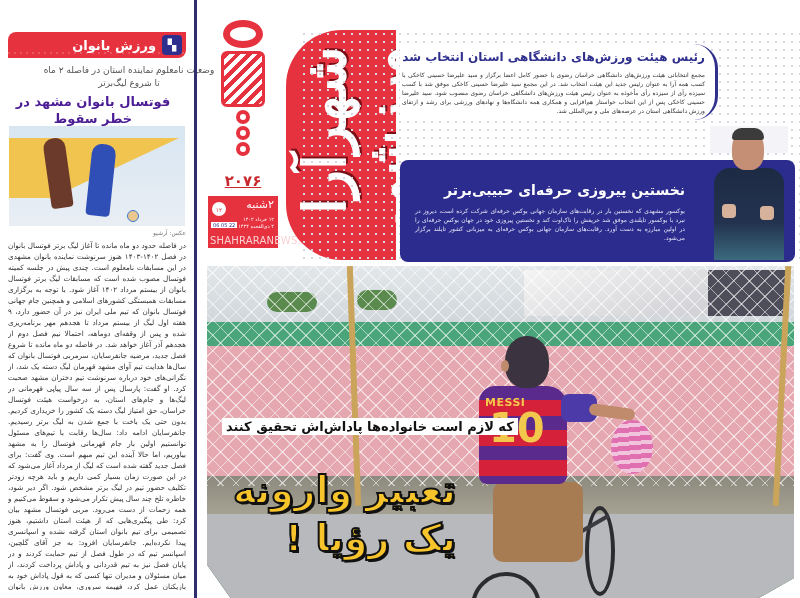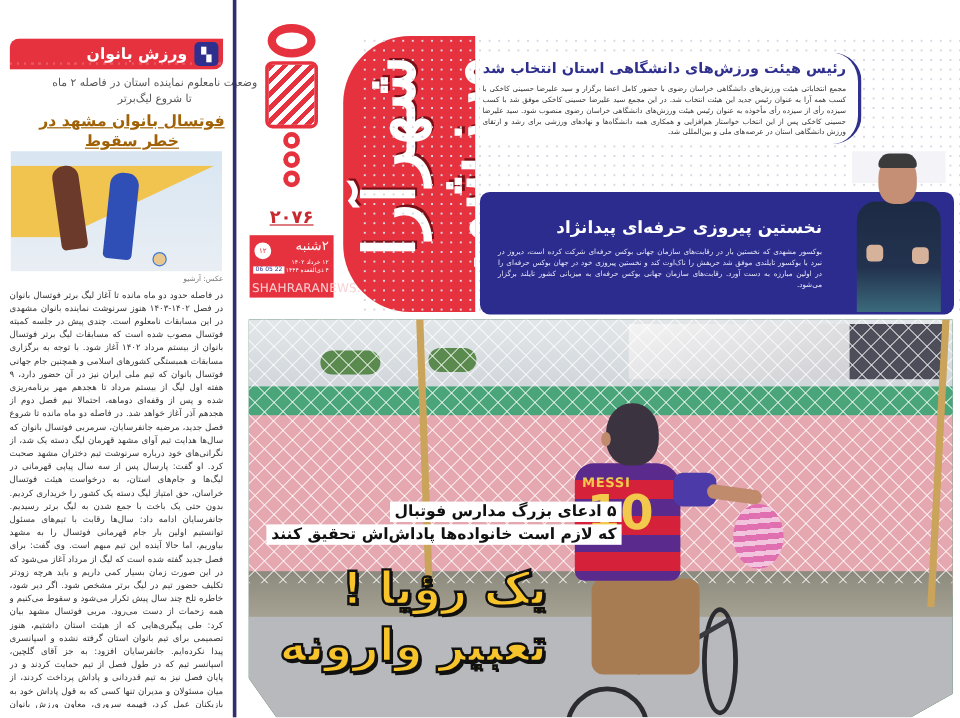--- a/index.html
+++ b/index.html
@@ -15,21 +15,21 @@
     display: flex; align-items: center; justify-content: flex-start; padding-right: 4px;
     background-image: repeating-linear-gradient(90deg, rgba(255,255,255,0.18) 0 2px, transparent 2px 6px);
     background-size: 100% 2px; background-repeat: no-repeat; background-position: 0 20px;
   }
   .section-banner .banner-icon {
     width: 20px; height: 20px; background: #2f2f8e; border-radius: 4px; margin-left: 6px;
     display: flex; align-items: center; justify-content: center; color: #fff; font-size: 11px; font-weight: bold;
   }
   .section-banner .banner-label { color: #fff; font-weight: bold; font-size: 13px; }
   .left-kicker { position: absolute; left: 8px; top: 64px; width: 178px; text-align: center; font-size: 9px; color: #555; line-height: 13px; margin-left: 32px; }
-  .left-title { position: absolute; left: 21px; top: 93px; width: 178px; text-align: center; font-size: 13px; color: #a16207; font-weight: bold; line-height: 17px; text-decoration: underline; }
+  .left-title { position: absolute; left: 4px; top: 93px; width: 178px; text-align: center; font-size: 13px; color: #4c1d95; font-weight: bold; line-height: 17px; }
   .left-photo {
     position: absolute; left: 9px; top: 126px; width: 176px; height: 100px;
     background: linear-gradient(180deg, #d8e6f2 0%, #e9eef4 100%); overflow: hidden;
   }
   .left-photo .court-yellow { position: absolute; left: 0; top: 12px; width: 170px; height: 60px; background: #f1c450; clip-path: polygon(0 0, 100% 0, 25% 100%, 0 100%); }
   .left-photo .player1 { position: absolute; left: 38px; top: 12px; width: 22px; height: 70px; background: #6b3a2a; border-radius: 10px 10px 4px 4px; transform: rotate(-8deg); }
   .left-photo .player2 { position: absolute; left: 80px; top: 18px; width: 24px; height: 72px; background: #2f4fb6; border-radius: 10px 10px 4px 4px; transform: rotate(6deg); }
   .left-photo .ball { position: absolute; left: 118px; top: 84px; width: 12px; height: 12px; background: #e9c78f; border-radius: 50%; border: 1px solid #3b7bd6; }
   .photo-credit { position: absolute; left: 8px; top: 229px; width: 178px; font-size: 6px; color: #777; text-align: right; }
   .left-body {
@@ -199,21 +199,21 @@
 </div>
 
 <div class="dot-bg"></div>
 
 <div class="top-story">
   <div class="headline">رئیس هیئت ورزش‌های دانشگاهی استان انتخاب شد</div>
   <div class="body">مجمع انتخاباتی هیئت ورزش‌های دانشگاهی خراسان رضوی با حضور کامل اعضا برگزار و سید علیرضا حسینی کاخکی با کسب همه آرا به عنوان رئیس جدید این هیئت انتخاب شد. در این مجمع سید علیرضا حسینی کاخکی موفق شد با کسب سیزده رأی از سیزده رأی مأخوذه به عنوان رئیس هیئت ورزش‌های دانشگاهی خراسان رضوی منصوب شود. سید علیرضا حسینی کاخکی پس از این انتخاب خواستار هم‌افزایی و همکاری همه دانشگاه‌ها و نهادهای ورزشی برای رشد و ارتقای ورزش دانشگاهی استان در عرصه‌های ملی و بین‌المللی شد.</div>
 </div>
 
 <div class="boxing-story">
-  <div class="headline">نخستین پیروزی حرفه‌ای پیدا‌نژاد</div>
+  <div class="headline">نخستین پیروزی حرفه‌ای حبیبی‌برتر</div>
   <div class="body">بوکسور مشهدی که نخستین بار در رقابت‌های سازمان جهانی بوکس حرفه‌ای شرکت کرده است، دیروز در نبرد با بوکسور تایلندی موفق شد حریفش را ناک‌اوت کند و نخستین پیروزی خود در جهان بوکس حرفه‌ای را در اولین مبارزه به دست آورد. رقابت‌های سازمان جهانی بوکس حرفه‌ای به میزبانی کشور تایلند برگزار می‌شود.</div>
 </div>
 <div class="boxer-photo">
   <div class="torso"></div>
   <div class="head"></div>
   <div class="hair"></div>
   <div class="fist l"></div>
   <div class="fist r"></div>
 </div>
 
@@ -240,19 +240,18 @@
     <div class="shirt-num">10</div>
     <div class="sleeve"></div>
     <div class="arm"></div>
     <div class="head"></div>
     <div class="ear"></div>
     <div class="bag"></div>
   </div>
 </div>
 
 <div class="sub-headline">
-  <span class="line">۵ ادعای بزرگ مدارس فوتبال</span>
   <span class="line">که لازم است خانواده‌ها پاداش‌اش تحقیق کنند</span>
 </div>
 <div class="main-headline">
+  <div>تعبیر وارونه</div>
   <div>یک رؤیا !</div>
-  <div>تعبیر وارونه</div>
 </div>
 
 </body></html>

